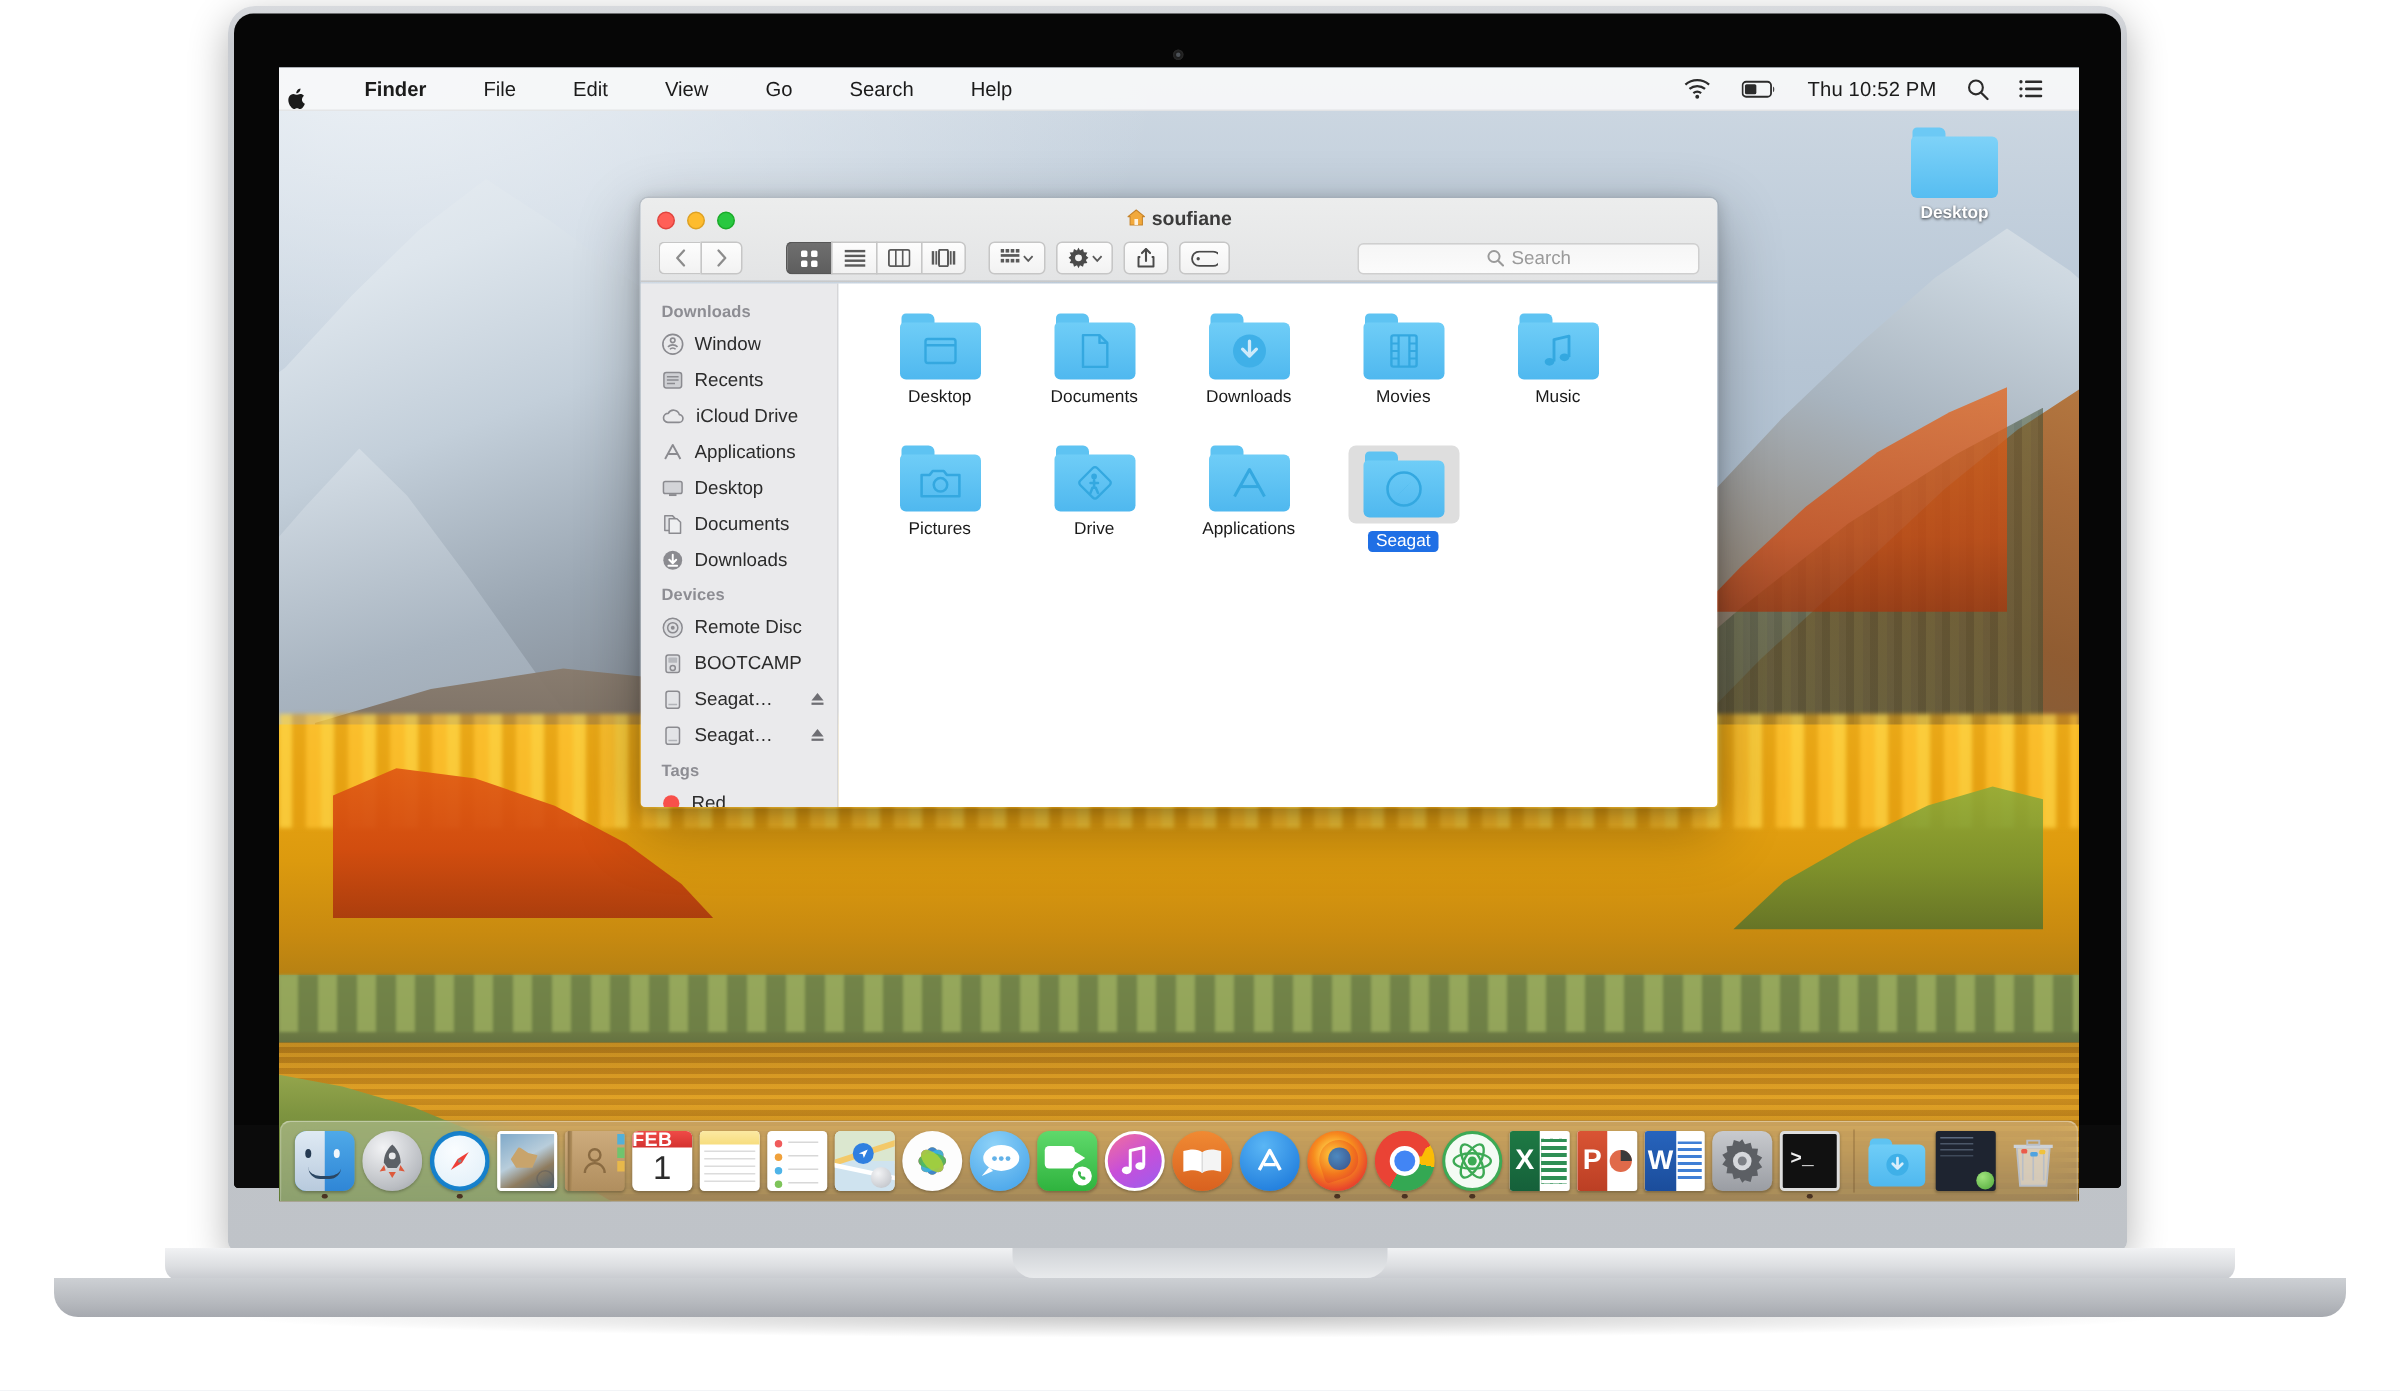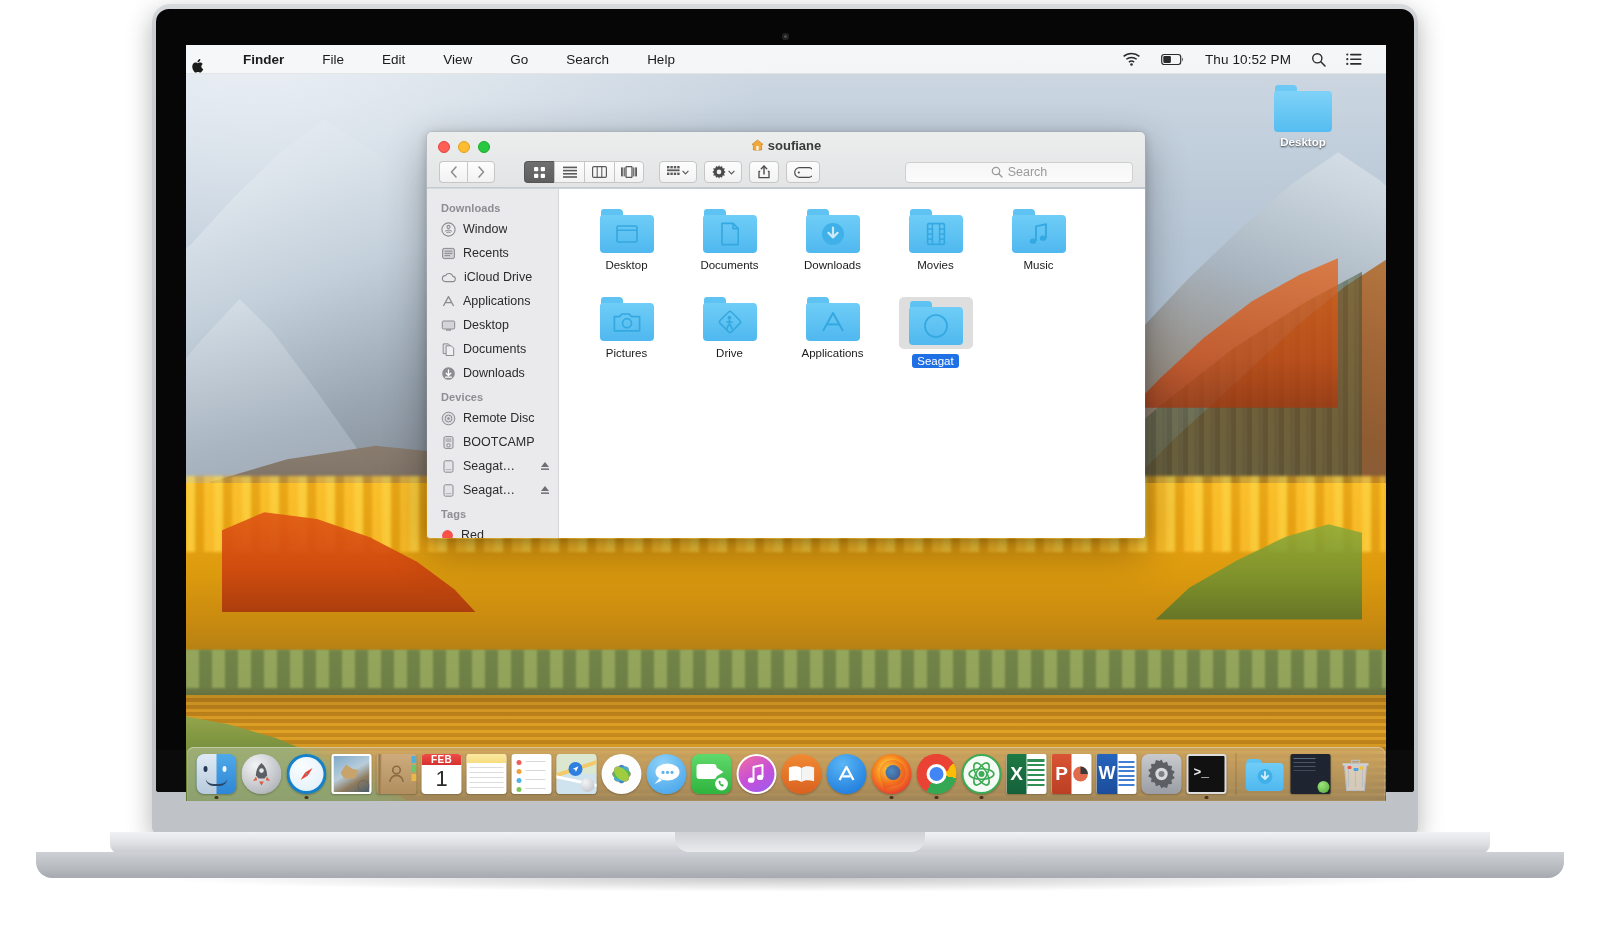--- a/index.html
+++ b/index.html
@@ -767,21 +767,21 @@
           <svg style="position:absolute;left:11px;top:10px" width="18" height="19" viewBox="0 0 18 19">
             <circle cx="9" cy="6" r="3.8" fill="none" stroke="#8a6b42" stroke-width="1.6"></circle>
             <path d="M2.4 18a6.6 6.6 0 0 1 13.2 0" fill="none" stroke="#8a6b42" stroke-width="1.6"></path>
           </svg>
         </div>
         <div class="dot off"></div>
       </div>
 
       <div class="ditem">
         <div class="dicon" style="background:#fff;border-radius:4px">
-          <div style="position:absolute;left:0;right:0;top:0;height:11px;background:linear-gradient(180deg,#ef4b47,#d5322f);color:#fff;font-size:10px;font-weight:700;text-align:center;line-height:11px;letter-spacing:.3px">FEB</div>
+          <div style="position:absolute;left:0;right:0;top:0;height:11px;background:linear-gradient(180deg,#ef4b47,#d5322f);color:#fff;font-size:13px;font-weight:700;line-height:11px;letter-spacing:.3px">FEB</div>
           <div style="position:absolute;left:0;right:0;top:11px;bottom:0;display:flex;align-items:center;justify-content:center;font-size:22px;color:#2b2b2b;font-weight:300">1</div>
         </div>
         <div class="dot off"></div>
       </div>
 
       <div class="ditem">
         <div class="dicon" style="background:#fff;border-radius:3px">
           <div style="position:absolute;left:0;right:0;top:0;height:9px;background:linear-gradient(180deg,#fbe9a2,#f7dd7e)"></div>
           <div style="position:absolute;left:3px;right:3px;top:13px;height:1.2px;background:#dcdcdc;box-shadow:0 5px 0 #dcdcdc,0 10px 0 #dcdcdc,0 15px 0 #dcdcdc,0 20px 0 #dcdcdc"></div>
         </div>

